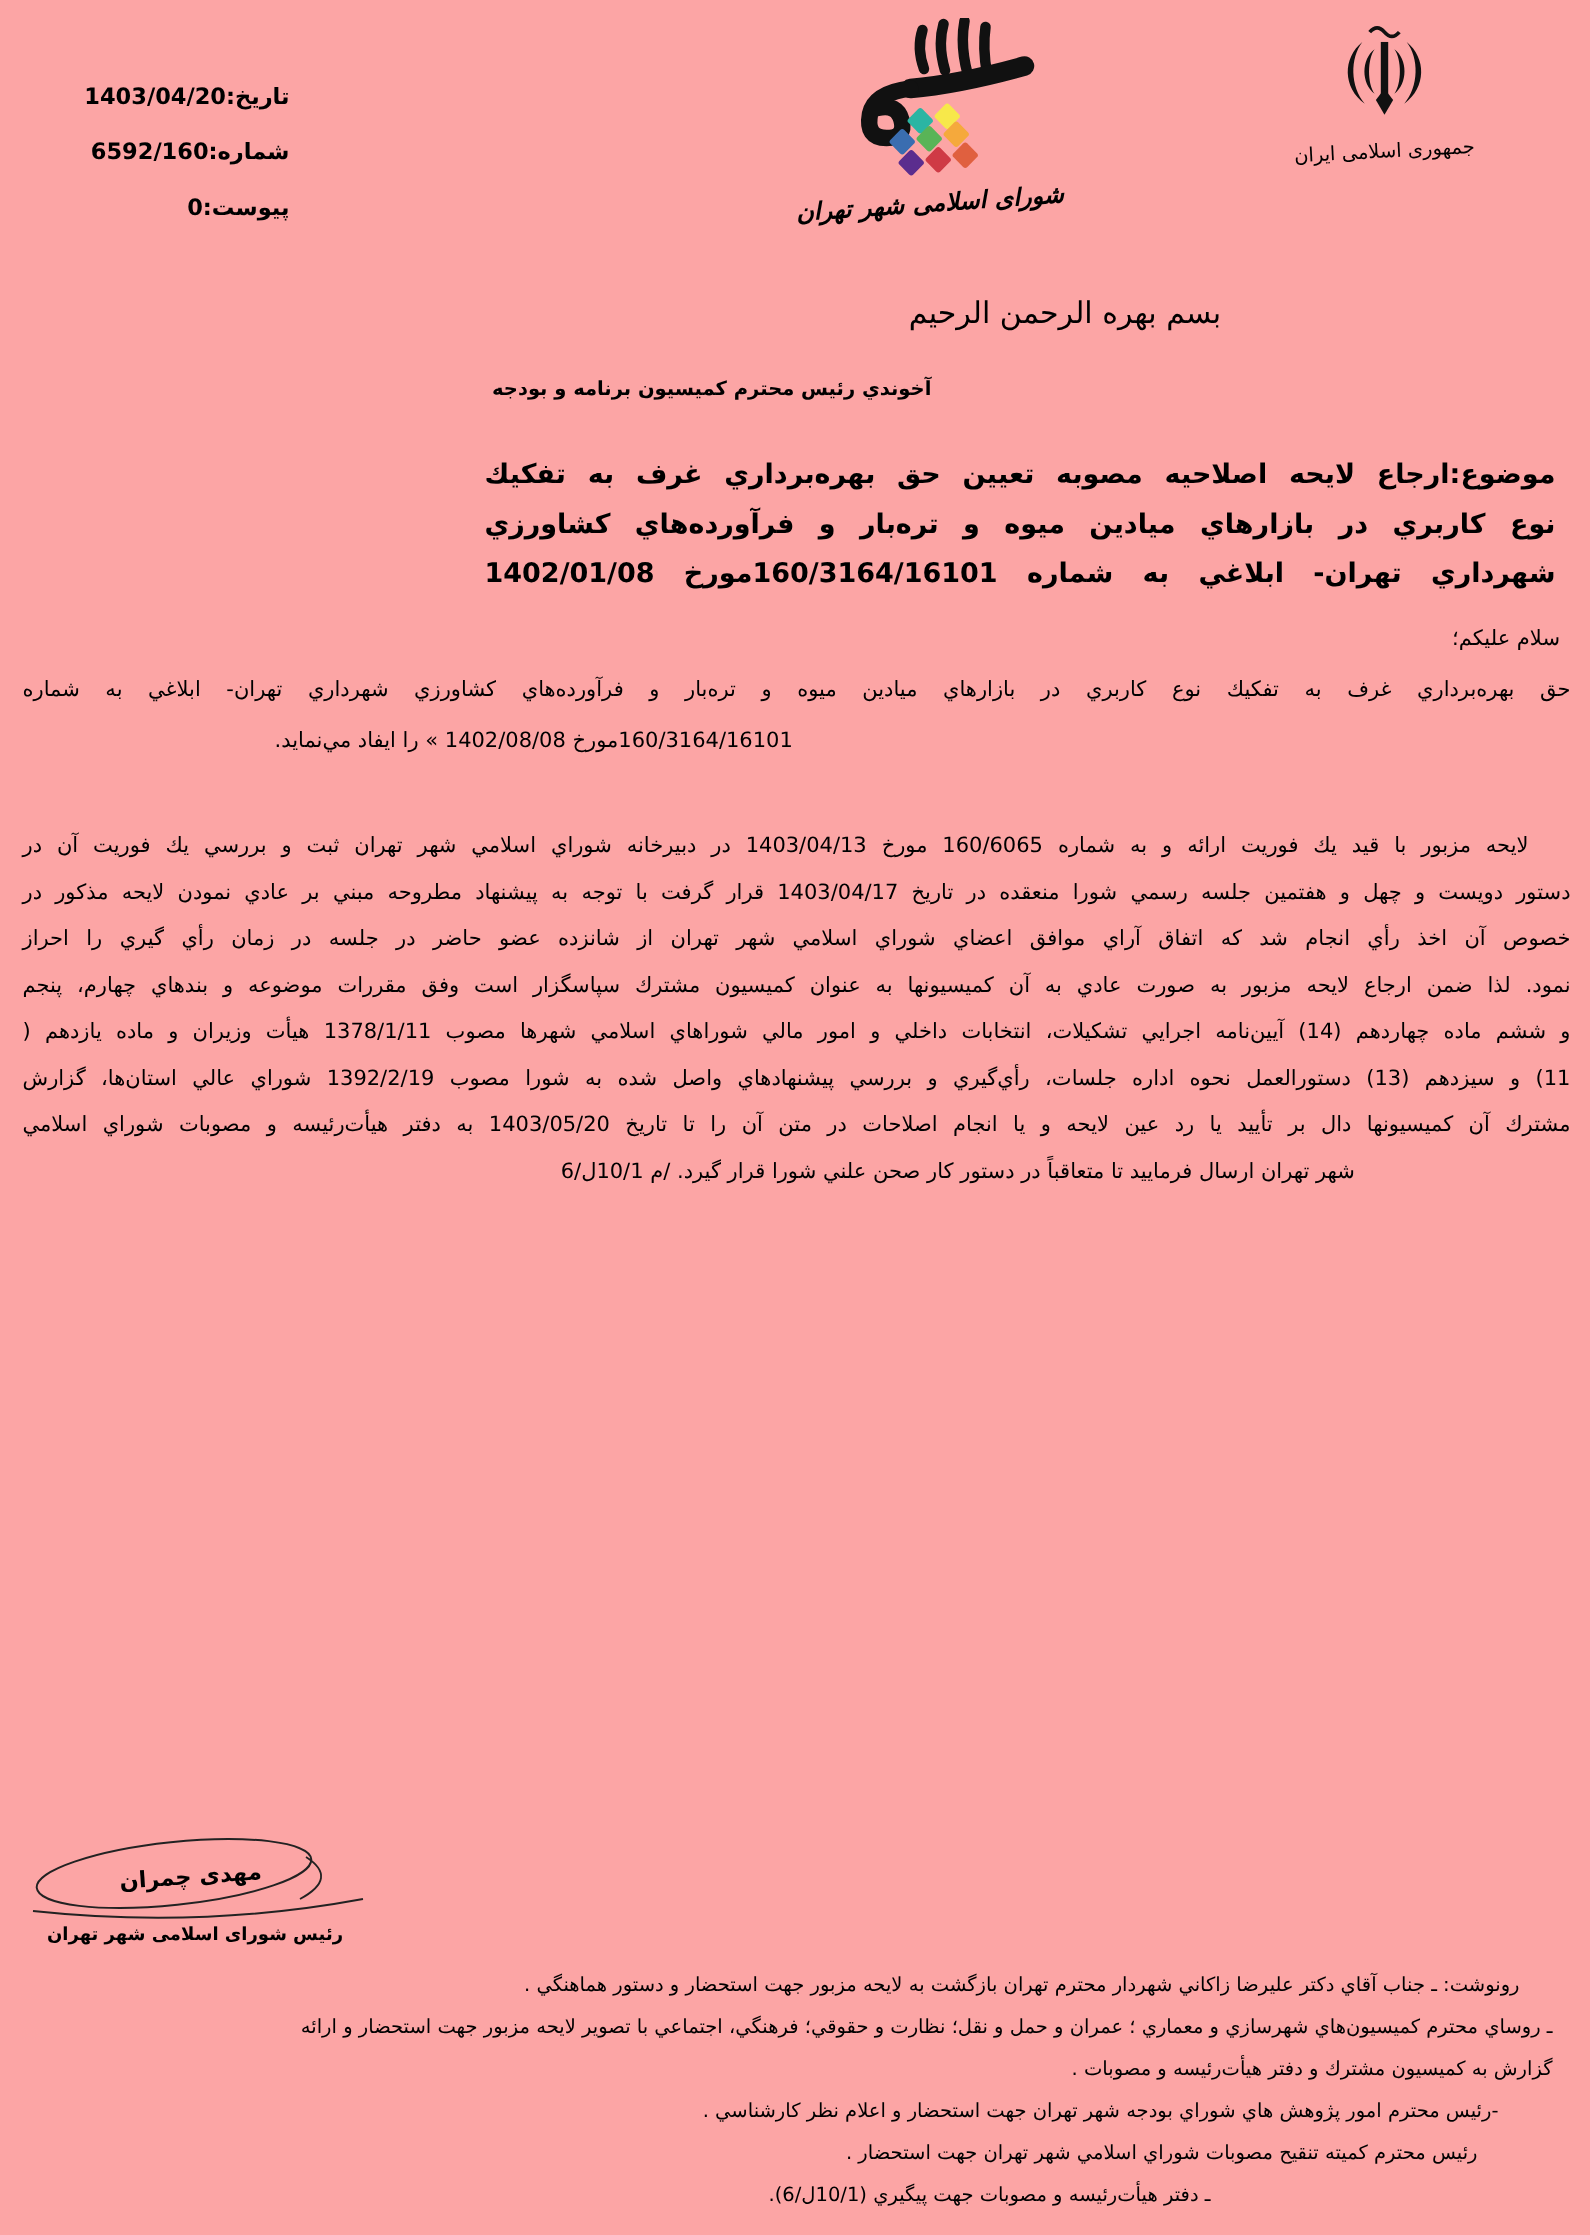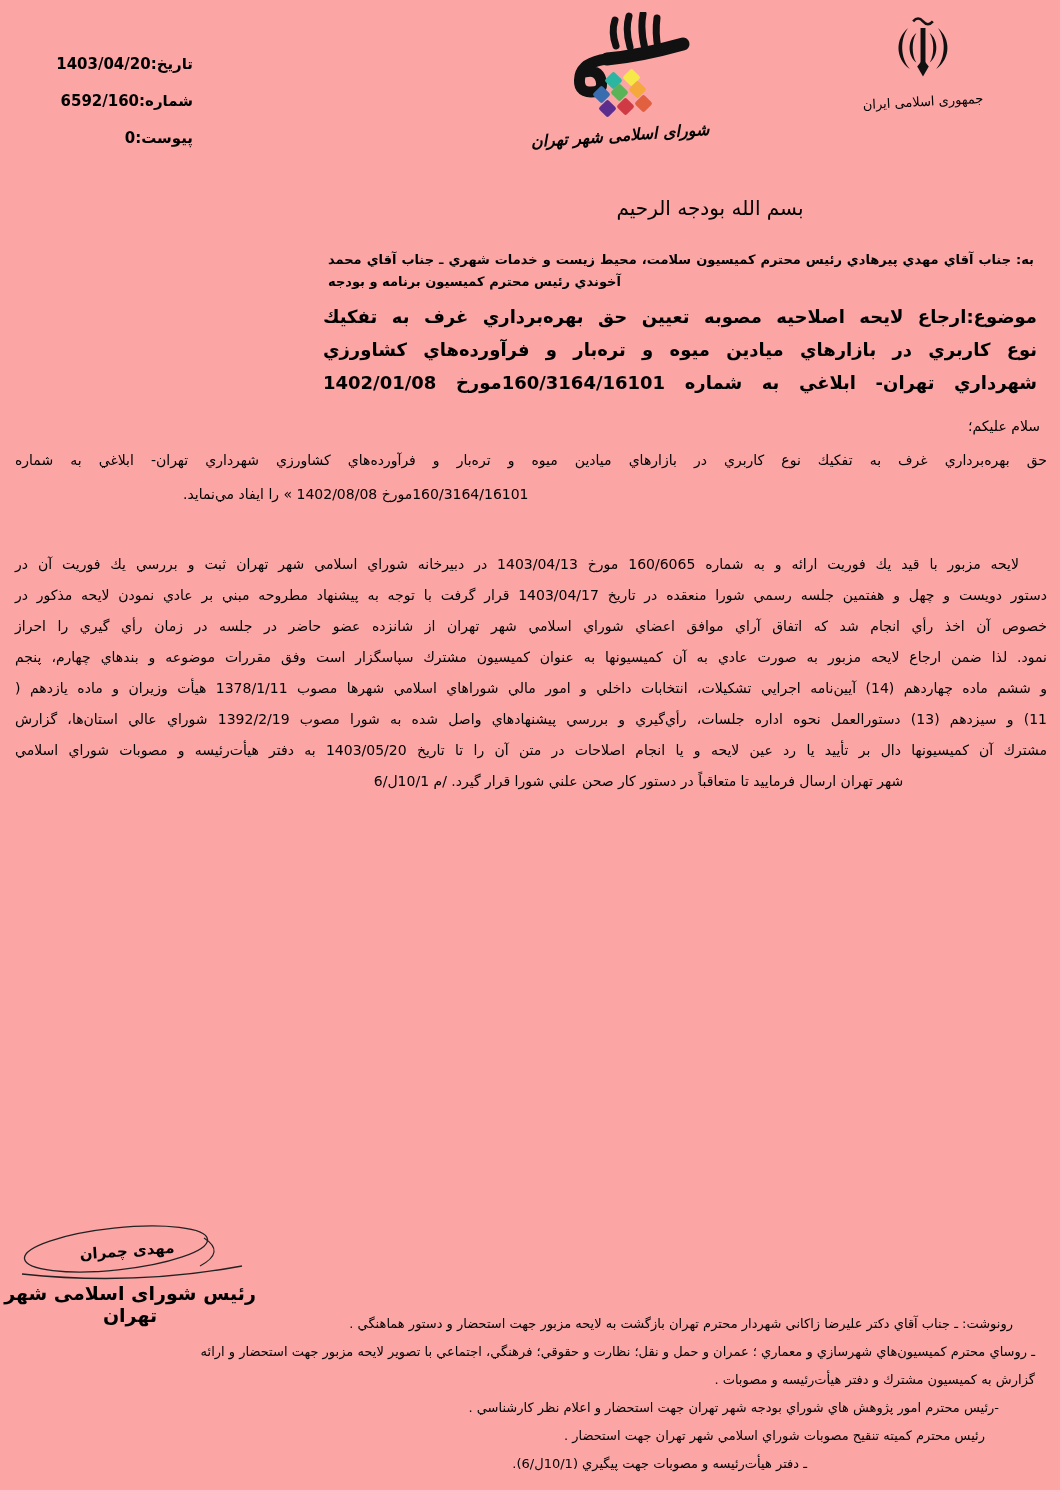--- a/index.html
+++ b/index.html
@@ -54,21 +54,21 @@
   .p2 .tail-left { padding-left: 215px; text-align: center; }
   .addr-tail { text-align: left; }
   
   .signature { position: absolute; left: 4px; top: 1222px; width: 252px; }
   .sig-art { position: relative; height: 60px; }
   .sig-name {
     position: absolute; left: 58px; top: 20px; width: 130px;
     direction: rtl; text-align: center;
     font-weight: bold; font-size: 15px; transform: rotate(-4deg);
   }
-  .sig-title { direction: rtl; text-align: center; font-weight: bold; font-size: 19px; margin-top: 0px; }
+  .sig-title { direction: rtl; text-align: center; font-weight: bold; font-size: 12px; margin-top: 0px; }
   
   .footer {
     position: absolute; left: 190px; top: 1310px; width: 845px;
     direction: rtl; text-align: right; font-size: 13px; line-height: 28px;
   }
   .f1 { padding-right: 22px; }
   .f3 { padding-right: 36px; }
   .f4 { padding-right: 50px; }
   .f5 { padding-right: 228px; }
 </style>
@@ -113,24 +113,23 @@
       <path d="M45,14 L45,58" stroke="#111" stroke-width="6"></path>
       <path d="M45,52 l7,9 -7,12 -7,-12 z" fill="#111"></path>
       <path d="M37,20 C26,28 26,48 37,56 C31,48 31,28 37,20 Z" fill="#111"></path>
       <path d="M53,20 C64,28 64,48 53,56 C59,48 59,28 53,20 Z" fill="#111"></path>
       <path d="M27,14 C11,27 11,51 29,64 C17,50 17,27 27,14 Z" fill="#111"></path>
       <path d="M63,14 C79,27 79,51 61,64 C73,50 73,27 63,14 Z" fill="#111"></path>
     </svg>
     <div class="iran-caption">جمهوری اسلامی ایران</div>
   </div>
 
-  <div class="bismillah">بسم الله بودجه الرحيم</div>
+  <div class="bismillah">بسم بهره الرحمن الرحيم</div>
 
   <div class="addressee">
-    <div class="jline">به: جناب آقاي مهدي پيرهادي رئيس محترم كميسيون سلامت، محيط زيست و خدمات شهري ـ جناب آقاي محمد</div>
     <div class="addr-tail">آخوندي رئيس محترم كميسيون برنامه و بودجه</div>
   </div>
 
   <div class="subject">
     <div class="jline">موضوع:ارجاع لايحه اصلاحيه مصوبه تعيين حق بهره‌برداري غرف به تفكيك</div>
     <div class="jline">نوع كاربري در بازارهاي ميادين ميوه و تره‌بار و فرآورده‌هاي كشاورزي</div>
     <div class="jline">شهرداري تهران- ابلاغي به شماره 160/3164/16101مورخ 1402/01/08</div>
   </div>
 
   <div class="greeting">سلام عليكم؛</div>

